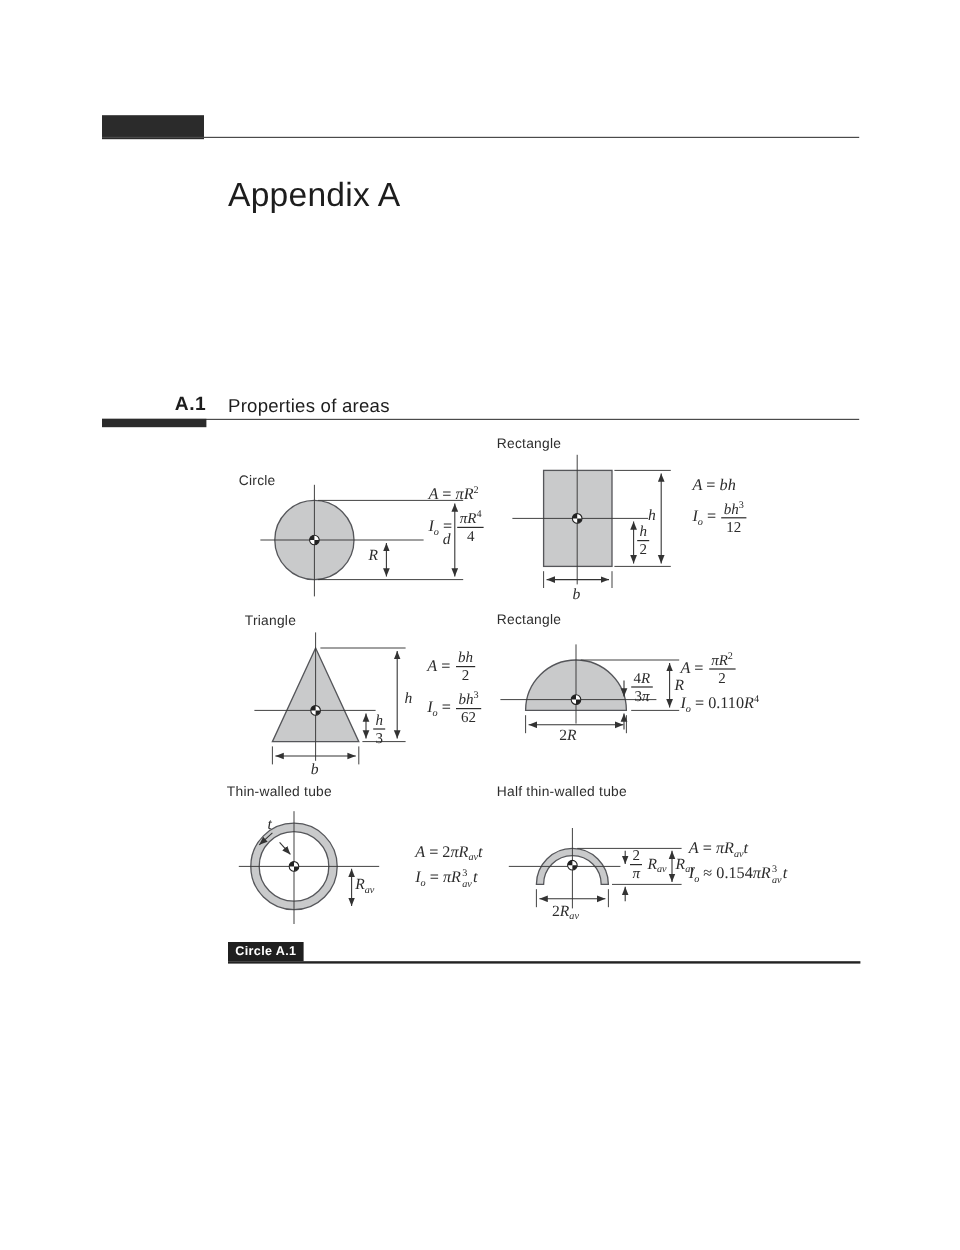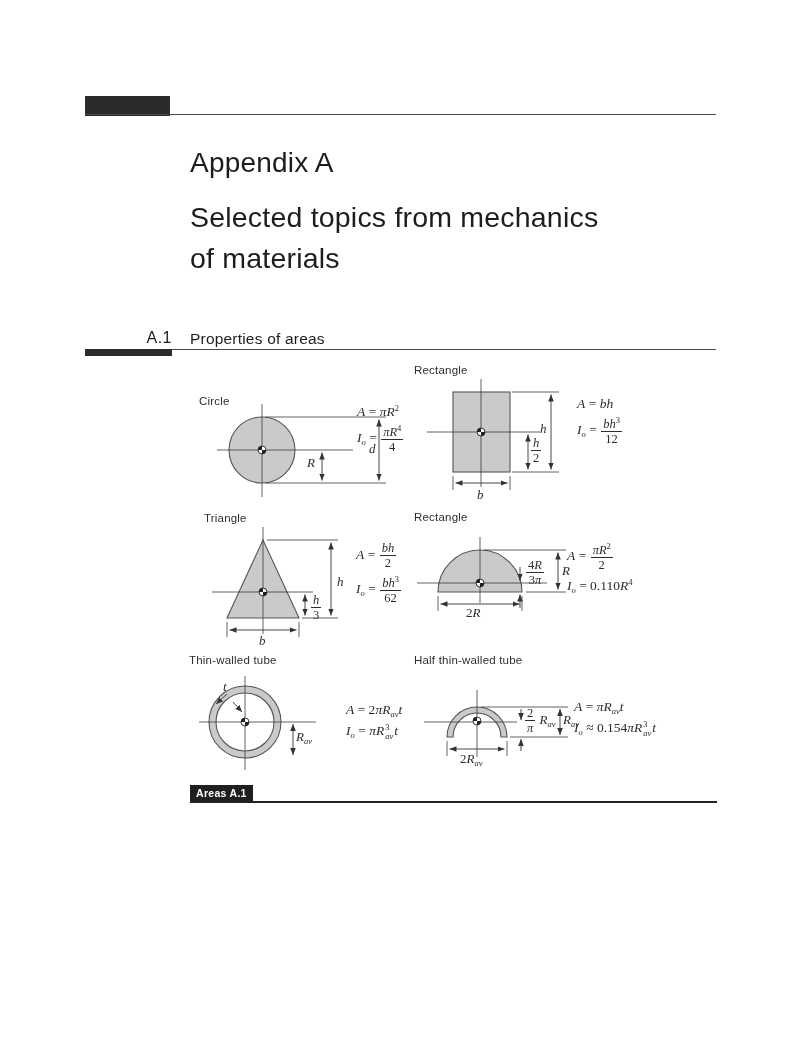--- a/index.html
+++ b/index.html
@@ -7,21 +7,21 @@
   .page { position:relative; width:800px; height:1042px; background:#fff; overflow:hidden;
           font-family:"Liberation Sans", sans-serif; color:#1d1d1d; }
 
   
   .chapter-tab  { position:absolute; left:85px; top:96px;  width:85px;  height:20px; background:#2b2b2b; }
   .chapter-rule { position:absolute; left:85px; top:114px; width:631px; height:1.3px; background:#4a4a4a; }
   .appendix-label { position:absolute; left:190px; top:147px; font-size:28px; font-weight:500; letter-spacing:0.2px; }
   .chapter-title  { position:absolute; left:190px; top:197px; font-size:28.5px; font-weight:500; line-height:41px; letter-spacing:0.2px; }
 
   
-  .section-number { position:absolute; left:127px; top:329px; width:45px; text-align:right; font-size:16px; font-weight:normal; letter-spacing:0.5px; }
+  .section-number { position:absolute; left:127px; top:329px; width:45px; text-align:right; font-size:16px; font-weight:bold; letter-spacing:0.5px; }
   .section-title  { position:absolute; left:190px; top:330px; font-size:15.5px; font-weight:normal; letter-spacing:0.2px; }
   .section-bar-thin  { position:absolute; left:85px; top:349px; width:631px; height:1.3px; background:#4a4a4a; }
   .section-bar-thick { position:absolute; left:85px; top:349px; width:87px;  height:7px;  background:#2b2b2b; }
 
   
   .diagram-svg { position:absolute; left:0; top:0; width:800px; height:1042px; }
   .shp  { fill:#c9cacb; stroke:#55565a; stroke-width:1.1; }
   .hole { fill:#ffffff; stroke:#55565a; stroke-width:1.1; }
   .ln   { stroke:#3a3a3a; stroke-width:0.8; fill:none; }
   .dim  { stroke:#333333; stroke-width:0.9; fill:none; marker-start:url(#arr); marker-end:url(#arr); }
@@ -51,24 +51,20 @@
   .caption-text  { position:absolute; left:190px; top:809px; font-size:10.5px; color:#3d3d3d; }
 </style>
 </head>
 <body>
 
 <div class="page">
 
   <div class="chapter-tab"></div>
   <div class="chapter-rule"></div>
   <div class="appendix-label">Appendix A</div>
-  <div class="chapter-title">
-    <div>Selected topics from mechanics</div>
-    <div>of materials</div>
-  </div>
 
   <div class="section-number">A.1</div>
   <div class="section-title">Properties of areas</div>
   <div class="section-bar-thin"></div>
   <div class="section-bar-thick"></div>
 
   <svg class="diagram-svg" viewBox="0 0 800 1042">
     <defs>
       <marker id="arr" markerWidth="8" markerHeight="7" refX="7" refY="3" orient="auto-start-reverse" markerUnits="userSpaceOnUse">
         <path d="M0,0.2 L7,3 L0,5.8 Z" fill="#333"></path>
@@ -227,16 +223,16 @@
   </div>
   <div class="formula-block" style="left:346px;top:702px">
     <div class="formula-line"><span class="tok-i">A</span><span class="tok-r"> = 2</span><span class="tok-i">πR</span><span class="tok-sub">av</span><span class="tok-i">t</span></div>
     <div class="formula-line"><span class="tok-i">I</span><span class="tok-sub">o</span><span class="tok-r"> = </span><span class="tok-i">πR</span><span class="ss"><span class="ss-sup">3</span><span class="ss-sub">av</span></span><span class="tok-i">t</span></div>
   </div>
   <div class="formula-block" style="left:574px;top:699px">
     <div class="formula-line"><span class="tok-i">A</span><span class="tok-r"> = </span><span class="tok-i">πR</span><span class="tok-sub">av</span><span class="tok-i">t</span></div>
     <div class="formula-line"><span class="tok-i">I</span><span class="tok-sub">o</span><span class="tok-r"> ≈ 0.154</span><span class="tok-i">πR</span><span class="ss"><span class="ss-sup">3</span><span class="ss-sub">av</span></span><span class="tok-i">t</span></div>
   </div>
 
-  <div class="caption-badge">Areas A.1</div>
+  <div class="caption-badge">Circle A.1</div>
   <div class="caption-rule"></div>
 
 </div>
 
 </body></html>

